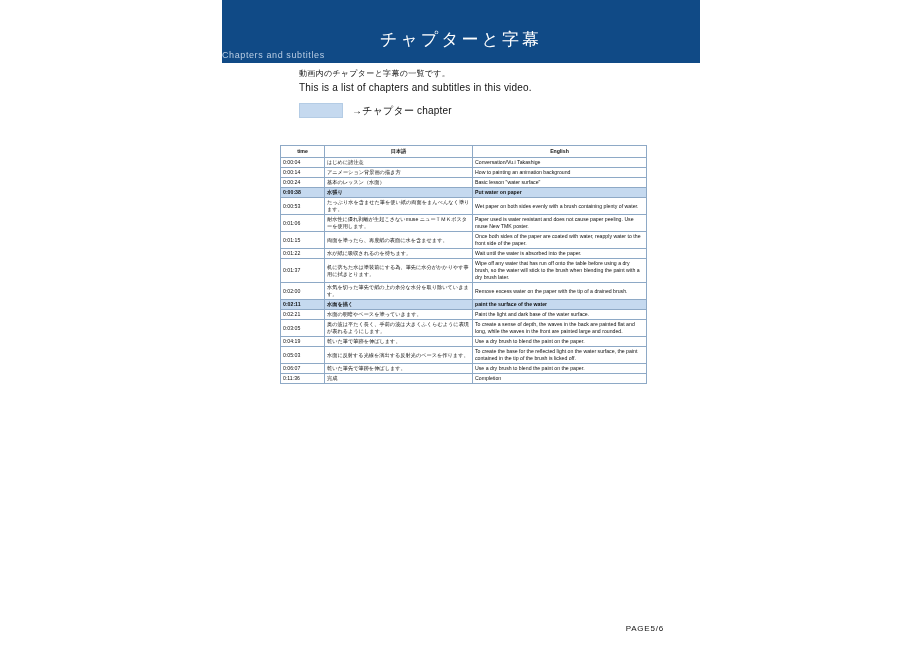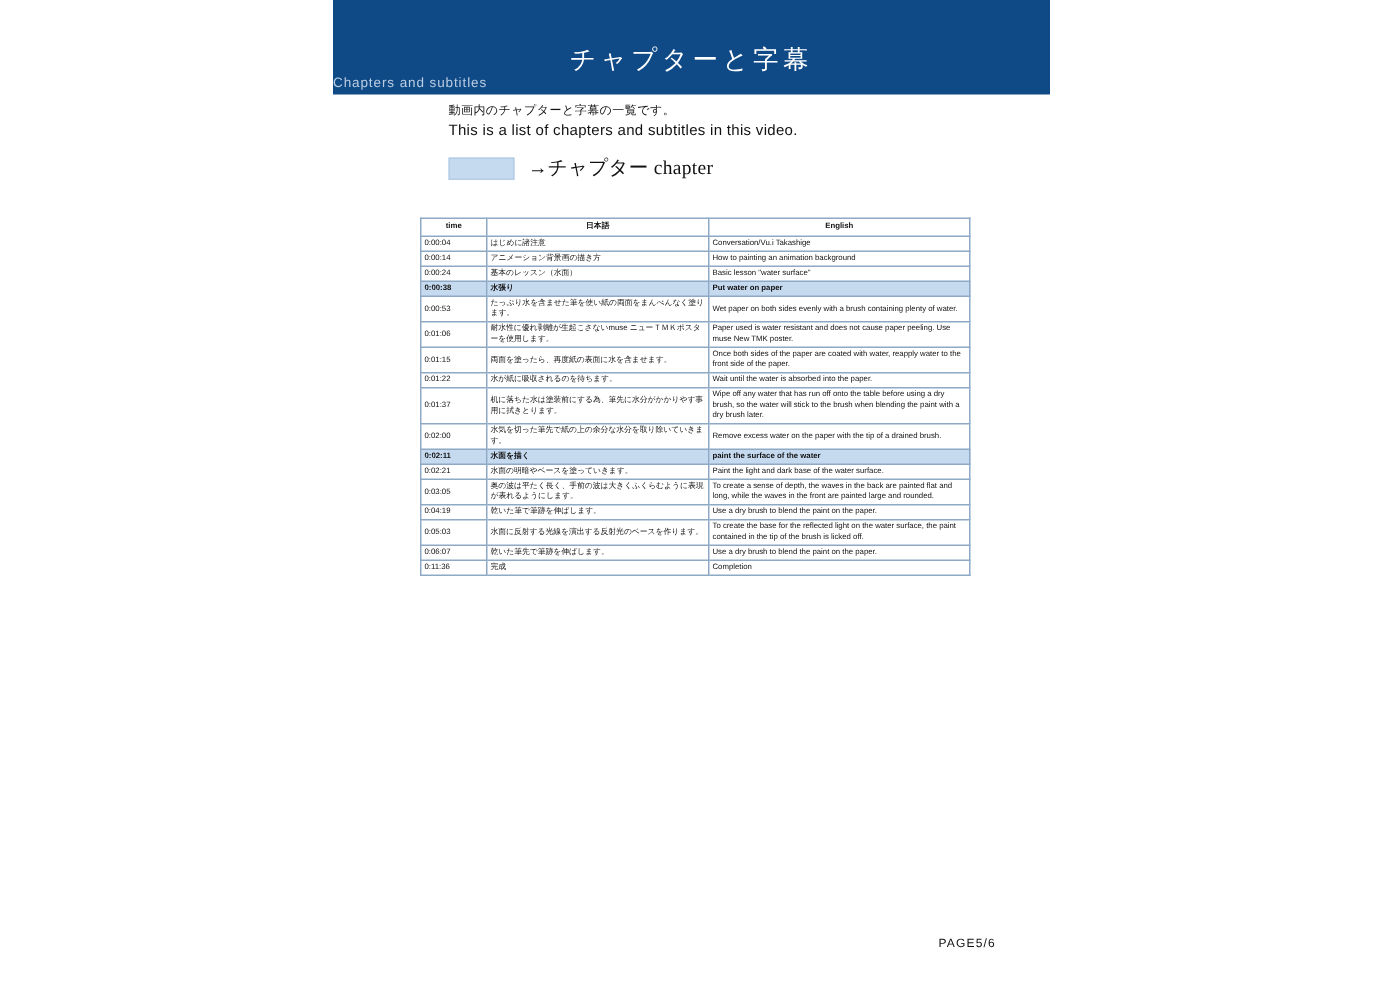--- a/index.html
+++ b/index.html
@@ -86,24 +86,23 @@
     align-items: center;
   }
   .legend-swatch {
     width: 42px;
     height: 13px;
     background: #c5d9ef;
     border: 1px solid #b4cce5;
   }
   .legend-label {
     margin-left: 9px;
-    font-size: 13px;
+    font-size: 10px;
     color: #111;
     letter-spacing: 0.2px;
-    font-family: Liberation Serif, serif;
   }
 
   
   .table-wrap {
     position: absolute;
     left: 280px;
     top: 145px;
     width: 366px;
   }
   table.subs {

